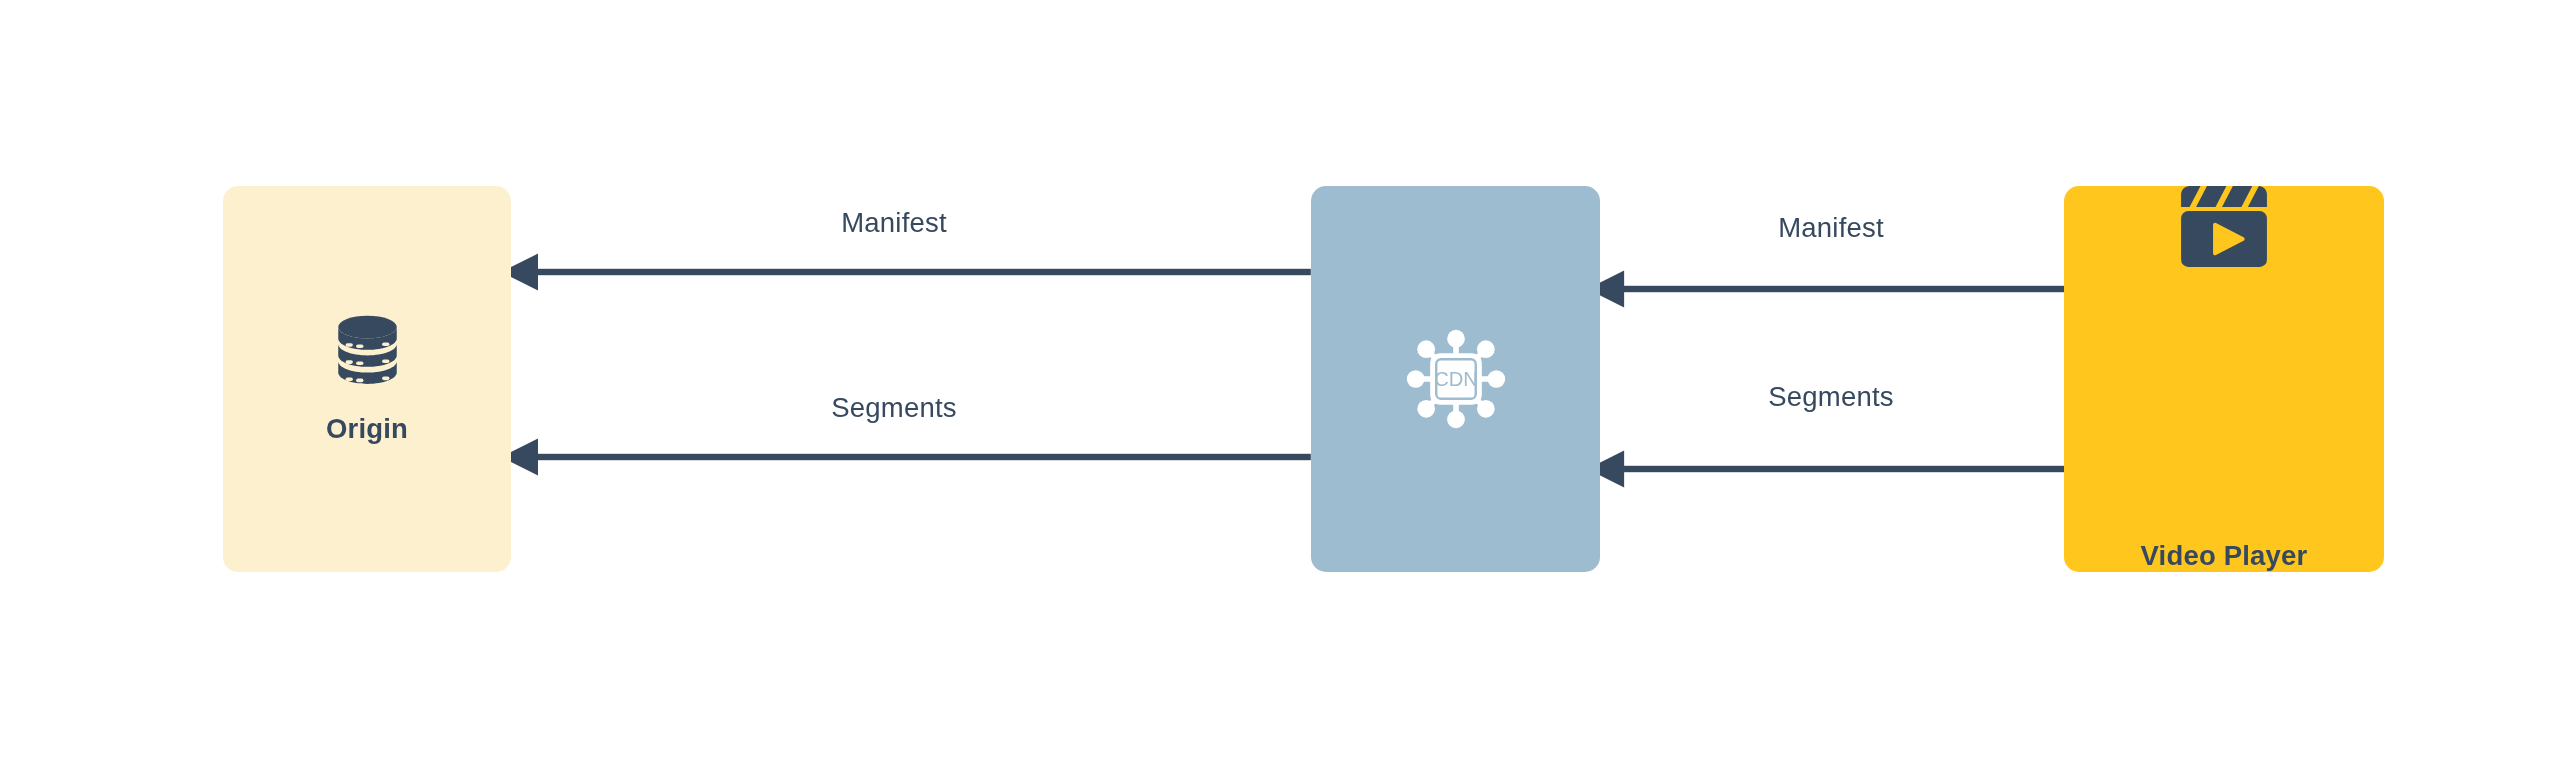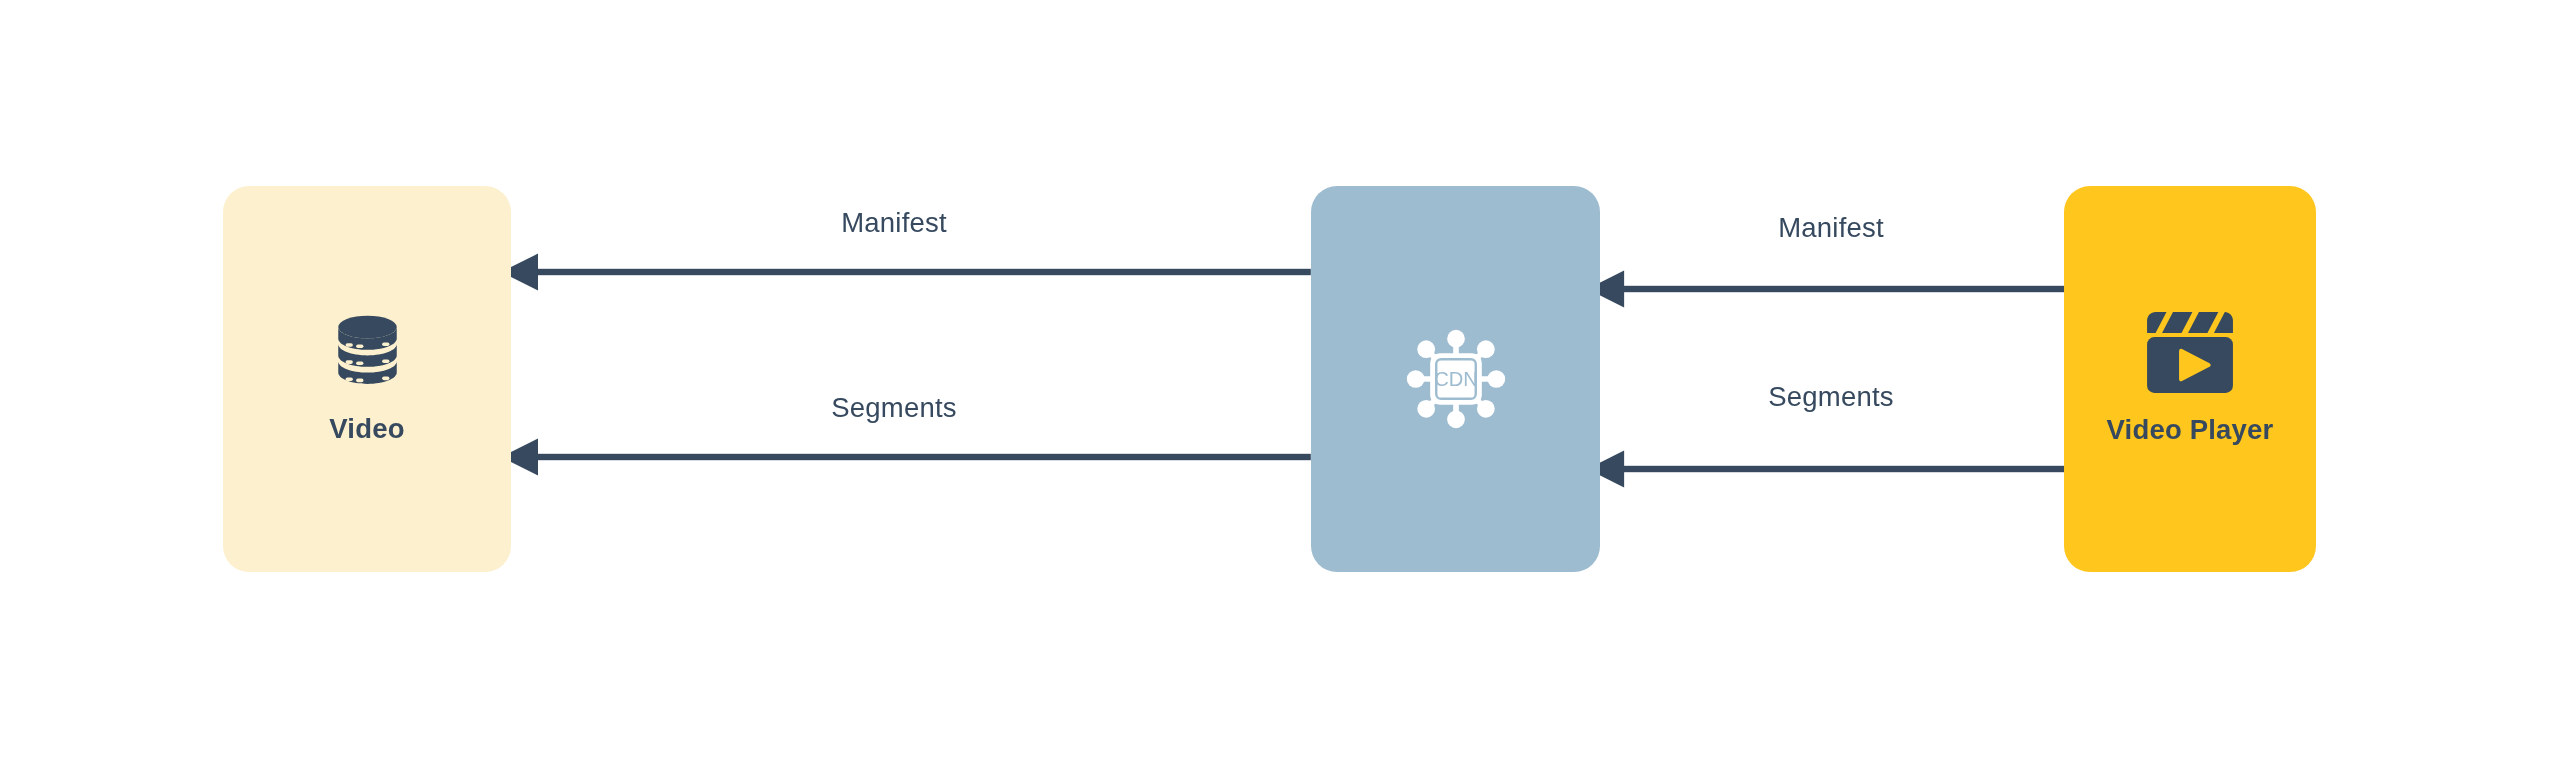--- a/index.html
+++ b/index.html
@@ -17,21 +17,21 @@
   #canvas {
     position: relative;
     width: 2576px;
     height: 761px;
     background: #ffffff;
   }
 
   
   .node {
     position: absolute;
-    border-radius: 26px;
+    border-radius: 15px;
     display: flex;
     flex-direction: column;
     align-items: center;
     justify-content: center;
     box-sizing: border-box;
   }
   .node-icon {
     display: block;
     line-height: 0;
   }
@@ -56,23 +56,24 @@
     left: 1311px;
     top: 186px;
     width: 289px;
     height: 386px;
     background: #9EBCD0;
   }
 
   #node-player {
     left: 2064px;
     top: 186px;
-    width: 252px;
+    width: 320px;
     height: 386px;
     background: #FFC61E;
+    justify-content: space-between;
   }
   #node-player .node-label { color: #36495E; }
 
   
   .edge {
     position: absolute;
     height: 8px;
   }
   .edge svg { display: block; overflow: visible; }
 
@@ -145,21 +146,21 @@
           <rect x="58" y="35" width="9" height="4.4" rx="2.2"></rect>
           <rect x="13" y="57" width="9" height="4.4" rx="2.2"></rect>
           <rect x="26" y="58.5" width="9" height="4.4" rx="2.2"></rect>
           <rect x="58" y="56" width="9" height="4.4" rx="2.2"></rect>
           <rect x="13" y="78" width="9" height="4.4" rx="2.2"></rect>
           <rect x="26" y="79.5" width="9" height="4.4" rx="2.2"></rect>
           <rect x="58" y="77" width="9" height="4.4" rx="2.2"></rect>
         </g>
       </svg>
     </span>
-    <span class="node-label">Video</span>
+    <span class="node-label">Origin</span>
   </div>
 
   <div class="node" id="node-cdn">
     <span class="node-icon">
       <svg width="100" height="100" viewBox="0 0 124 124">
 
         <g stroke="#FFFFFF" stroke-width="7" stroke-linecap="round">
           <line x1="62" y1="14" x2="62" y2="34"></line>
           <line x1="62" y1="90" x2="62" y2="110"></line>
           <line x1="14" y1="62" x2="34" y2="62"></line>

